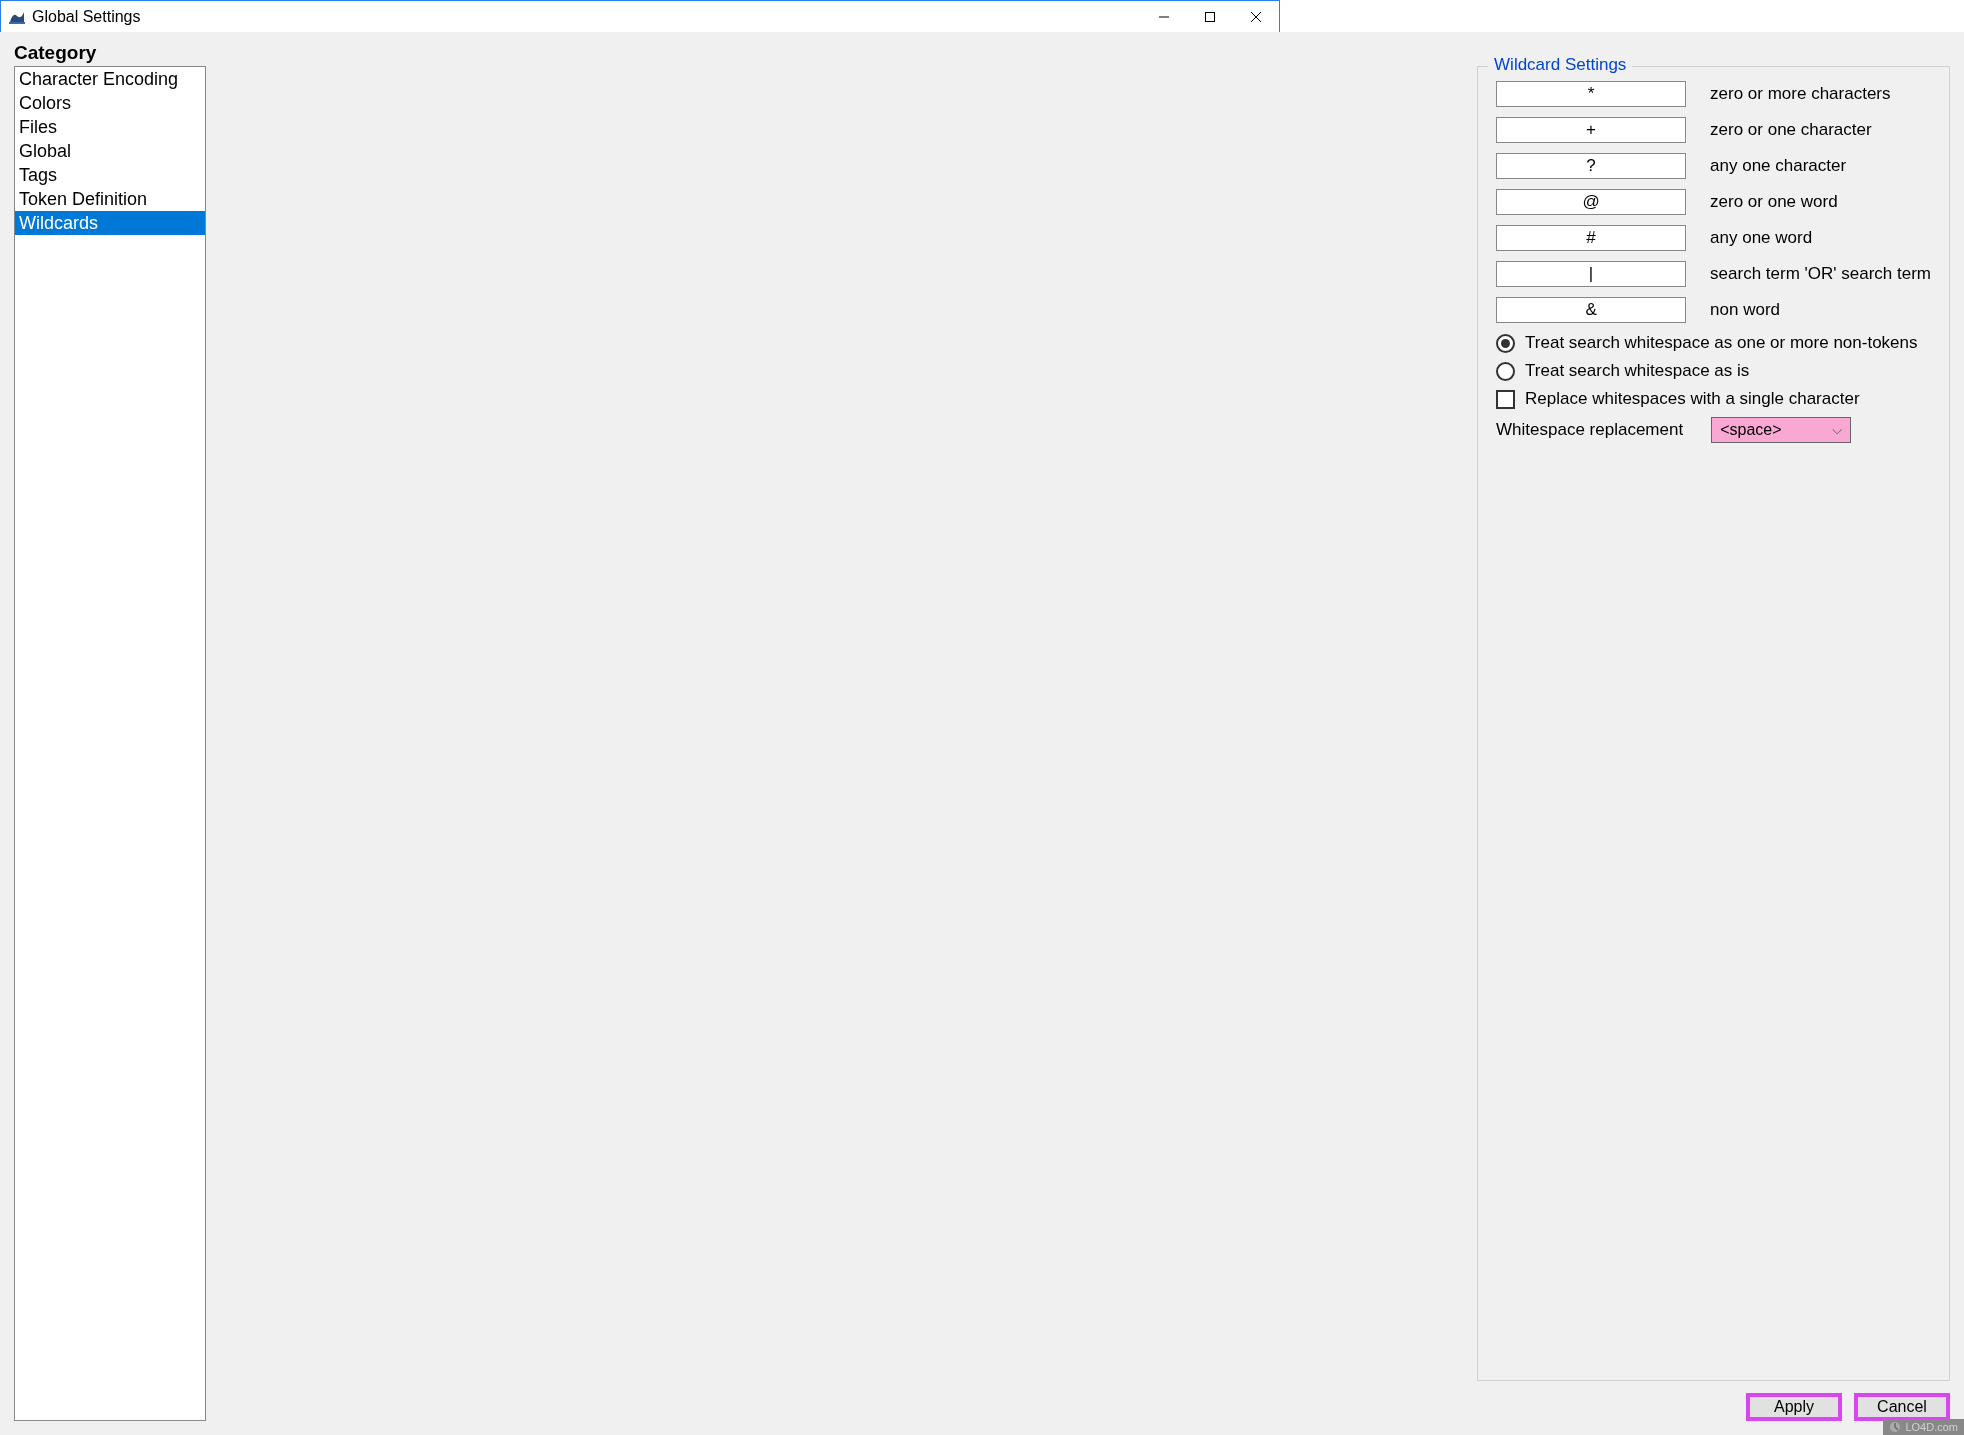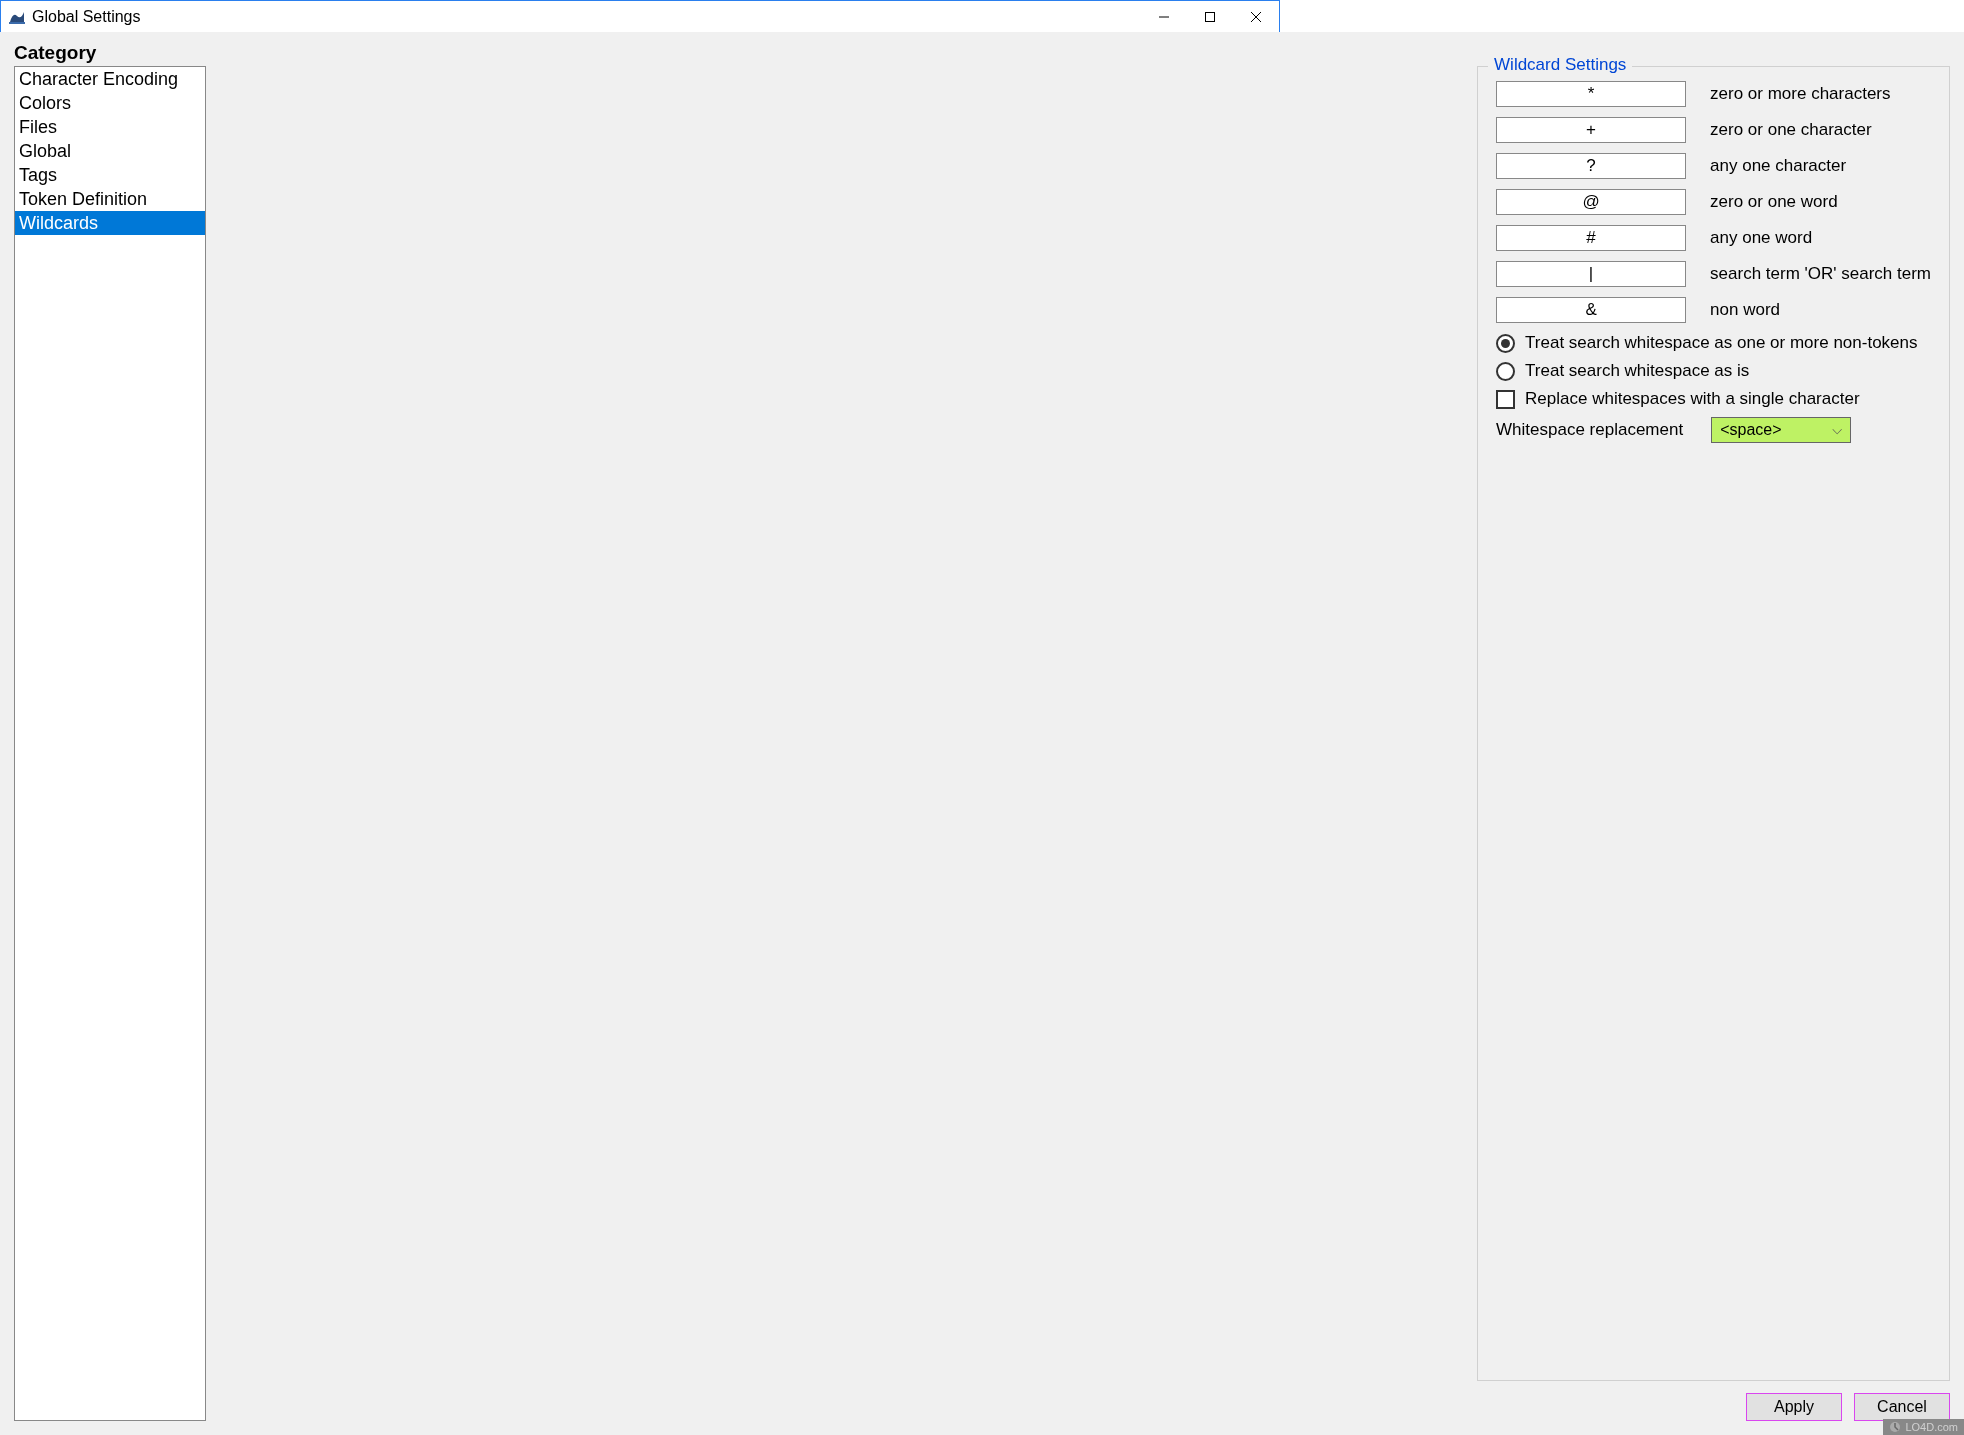--- a/index.html
+++ b/index.html
@@ -134,39 +134,39 @@
     cursor: default;
   }
   .label-row {
     display: flex;
     align-items: center;
     gap: 28px;
     margin-top: 8px;
   }
   .select {
     width: 140px; height: 26px;
-    background: #bef264;
+    background: #f9a8d4;
     border: 1px solid #666;
     display: flex;
     align-items: center;
     justify-content: space-between;
     padding: 0 8px;
     cursor: default;
     font-size: 16px;
   }
   .buttons {
     display: flex;
     justify-content: flex-end;
     gap: 12px;
     margin-top: 12px;
   }
   .btn {
     width: 96px; height: 28px;
     background: #e1e1e1;
-    border: 1px solid #d946ef;
+    border: 4px solid #d946ef;
     font-family: inherit;
     font-size: 16px;
     cursor: default;
   }
   .footer-watermark {
     position: absolute;
     right: 0; bottom: 0;
     background: #888;
     color: #d0d0d0;
     font-size: 11px;

